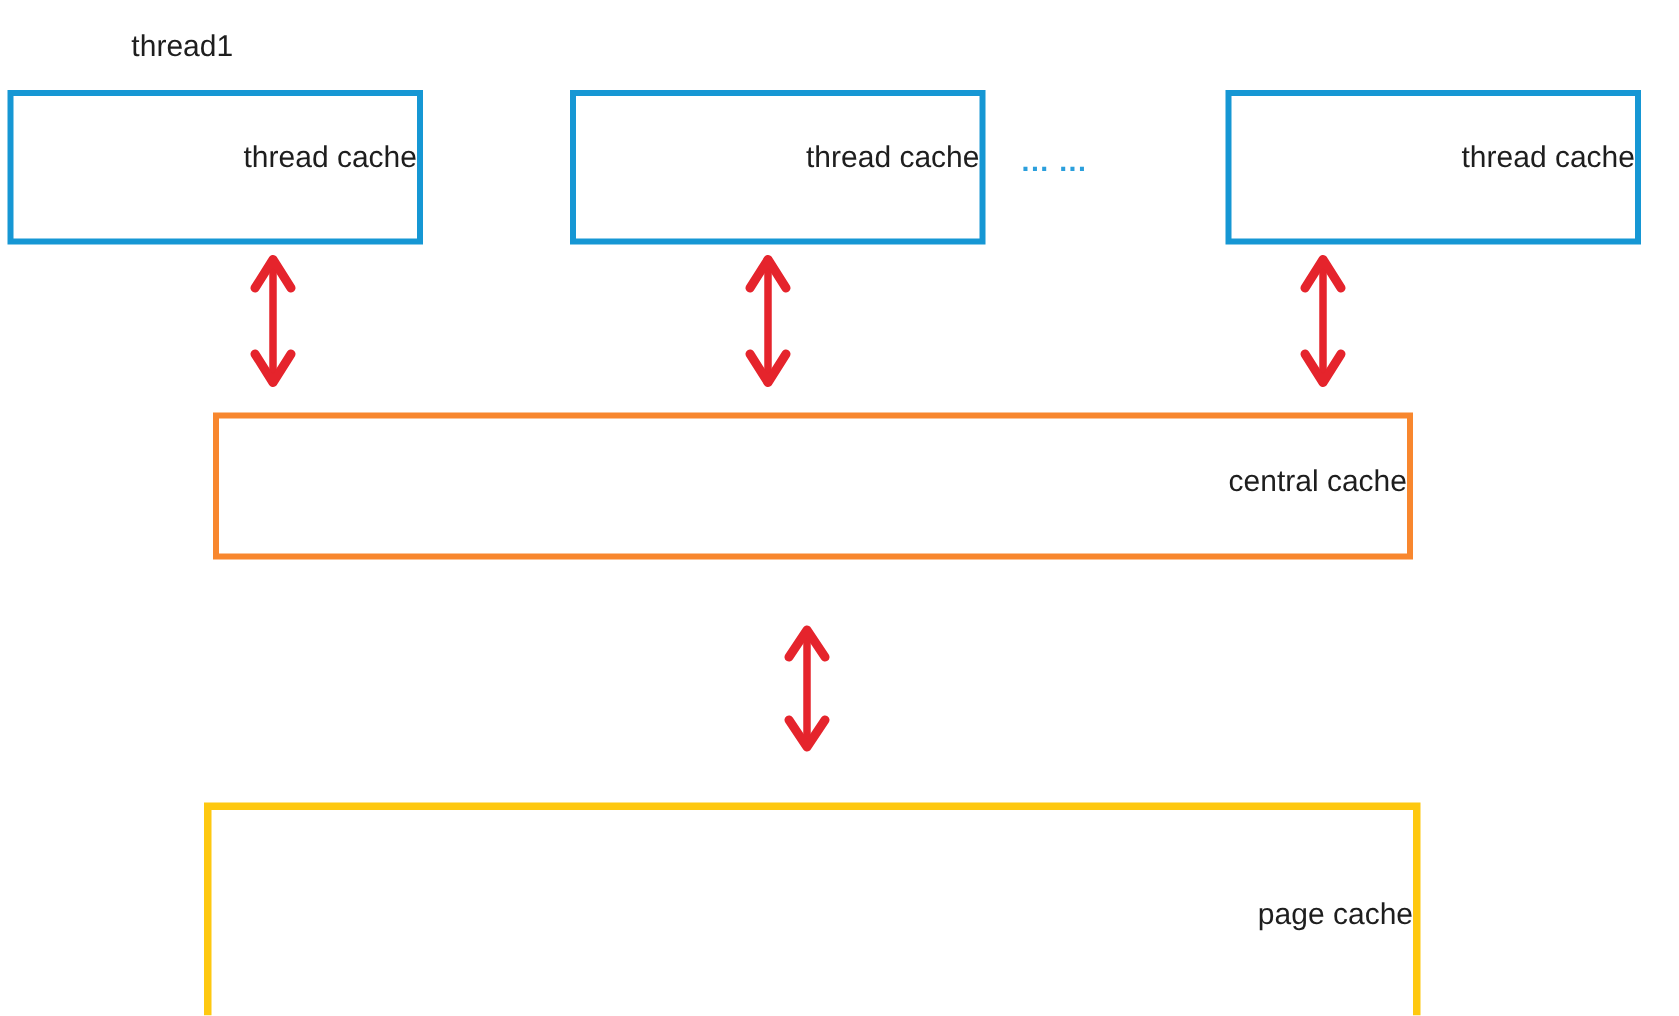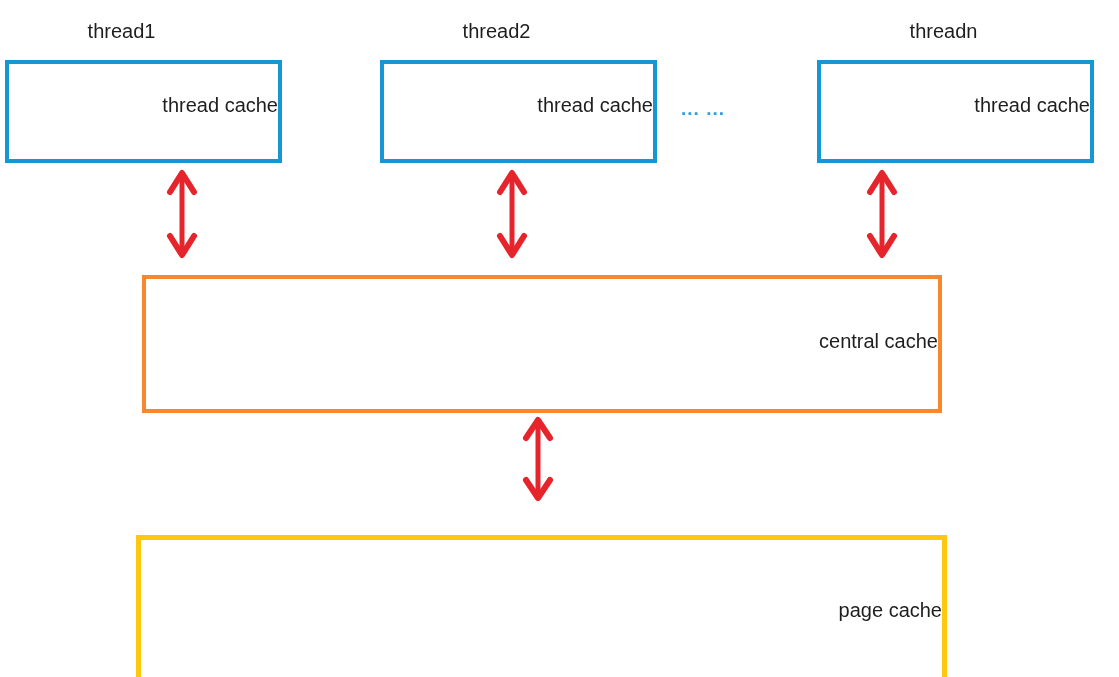--- a/index.html
+++ b/index.html
@@ -32,21 +32,21 @@
     background:#ffffff;
     display:flex;align-items:center;justify-content:flex-end;
     font-size:20px;color:var(--text);
   }
   .thread-box{
     top:60px;width:277px;height:103px;
     border:4px solid var(--thread-border);
     padding-bottom:12px;
   }
   .central-box{
-    left:142px;top:275px;width:800px;height:138px;
+    left:142px;top:275px;width:800px;height:98px;
     border:4px solid var(--central-border);
     padding-bottom:6px;
   }
   .page-box{
     left:136px;top:503px;width:811px;height:150px;
     border:5px solid var(--page-border);
     margin-top:32px;
   }
   .ellipsis{
     left:668px;top:96px;width:70px;height:26px;
@@ -58,22 +58,20 @@
     stroke:var(--arrow);
     fill:none;
   }
 </style>
 </head>
 <body>
 
 <div class="canvas">
 
   <div class="abs thread-label" style="left:5px;width:277px;">thread1</div>
-  <div class="abs thread-label" style="left:380px;width:277px;">thread2</div>
-  <div class="abs thread-label" style="left:817px;width:277px;transform:translateX(-12px);">threadn</div>
 
   <div class="abs cache-box thread-box" style="left:5px;">
     <span>thread cache</span>
   </div>
   <div class="abs cache-box thread-box" style="left:380px;">
     <span>thread cache</span>
   </div>
   <div class="abs cache-box thread-box" style="left:817px;">
     <span>thread cache</span>
   </div>

